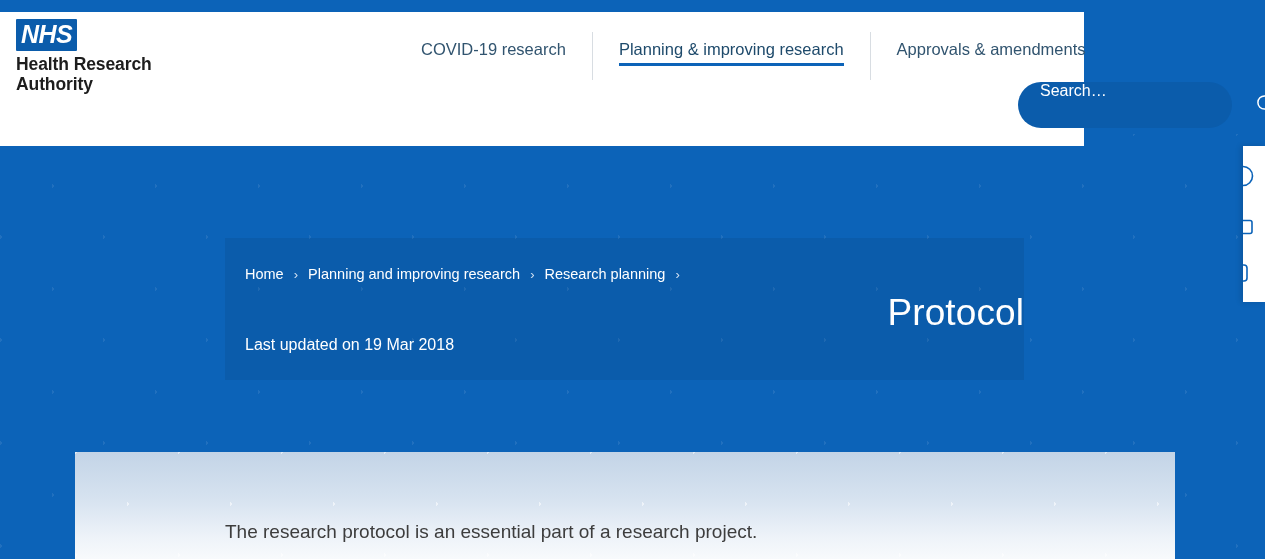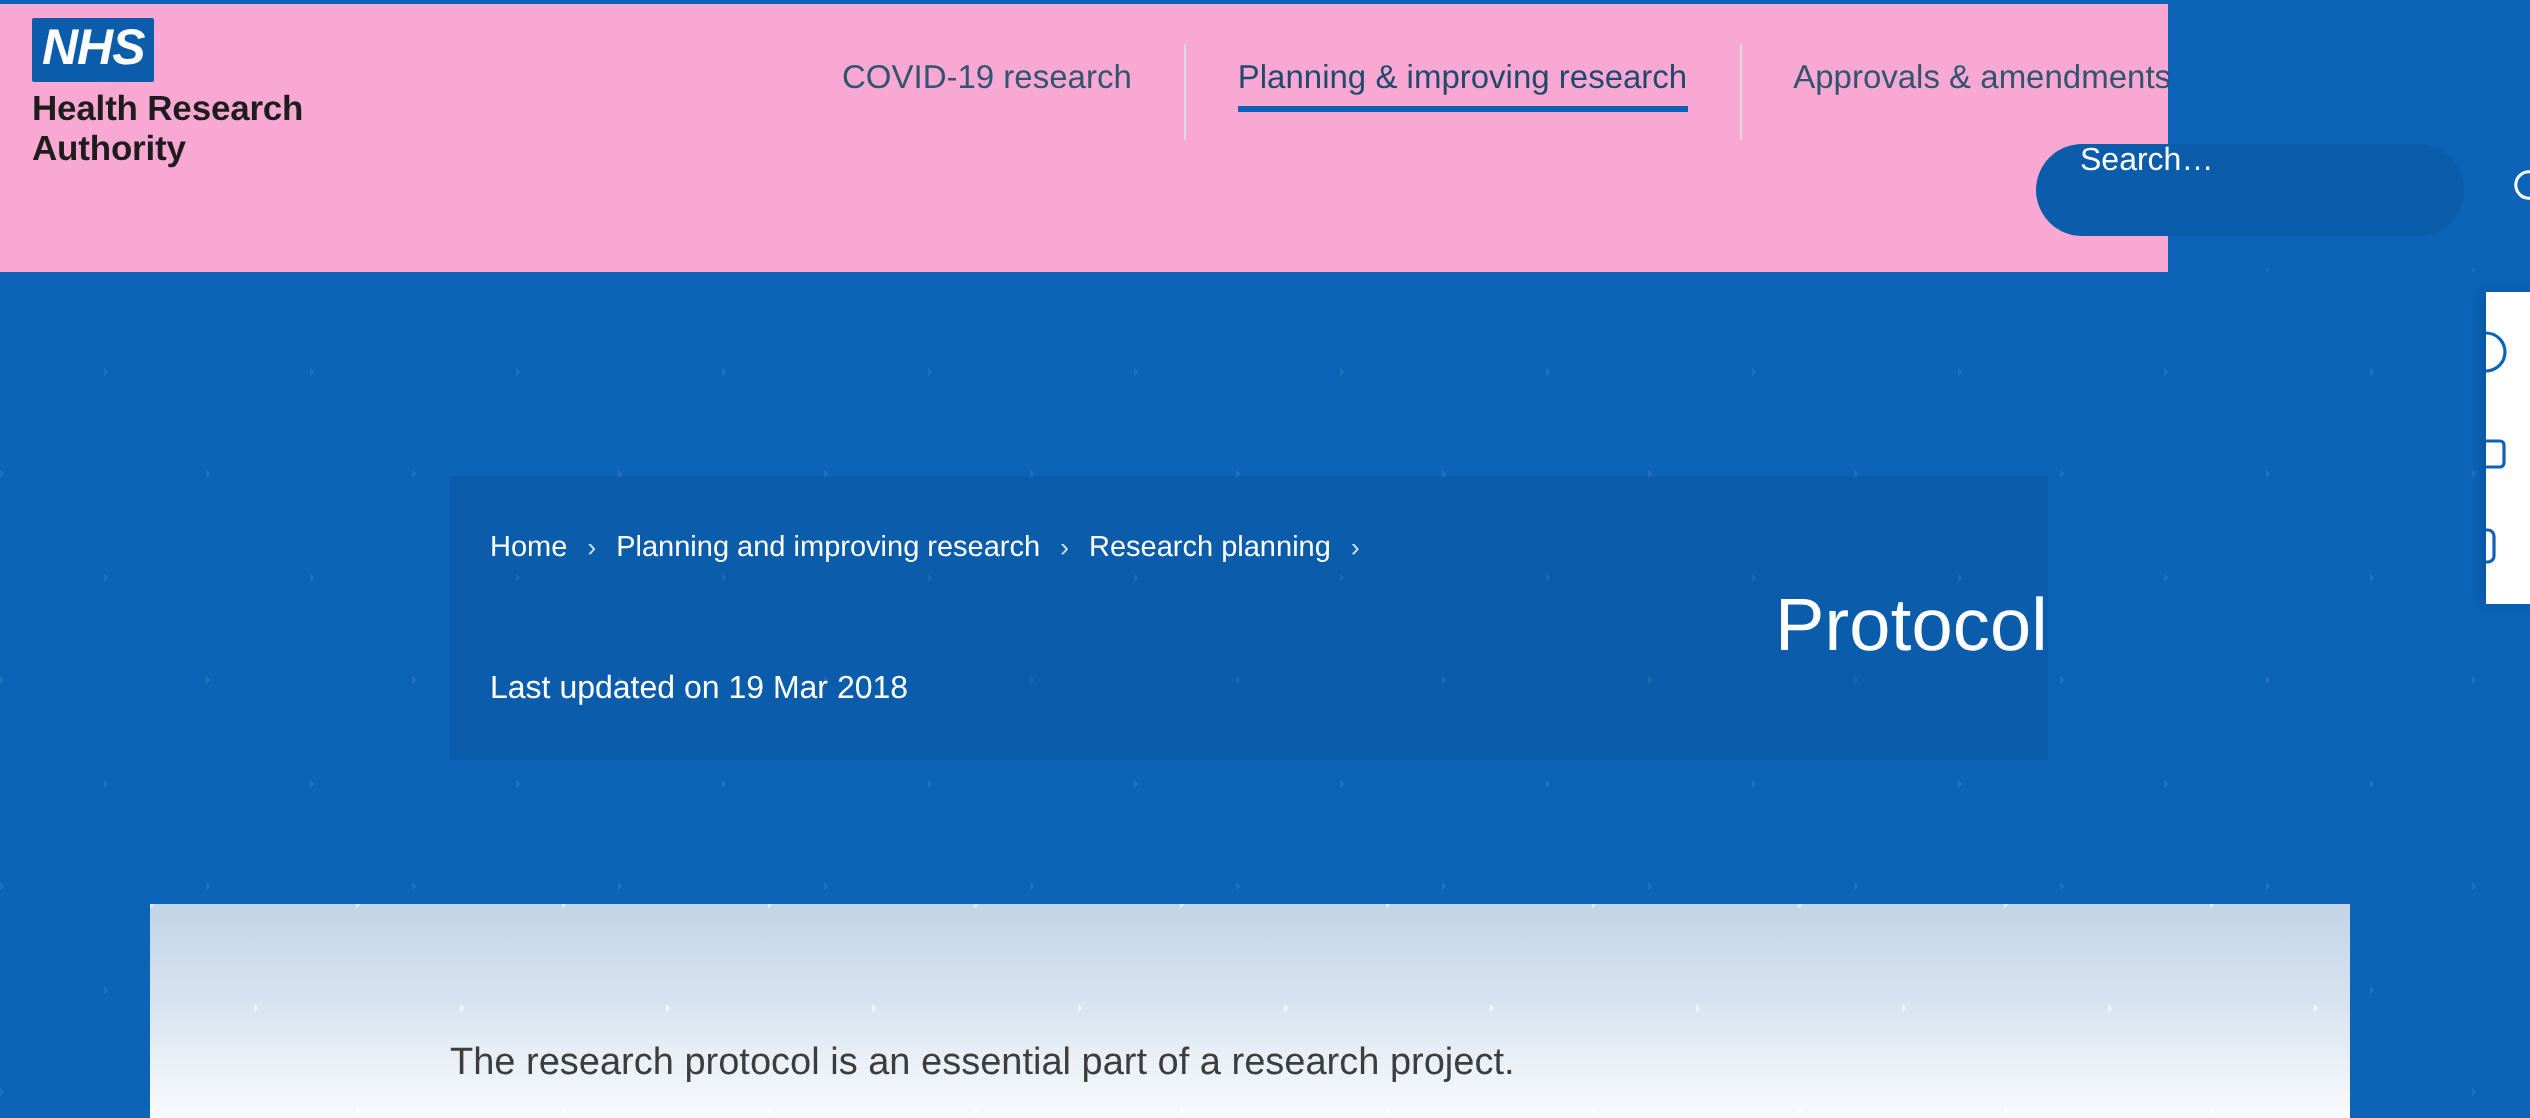--- a/index.html
+++ b/index.html
@@ -13,24 +13,24 @@
 
   body {
     font-family: "Liberation Sans", sans-serif;
     background: #0c63b8;
     position: relative;
   }
 
   
   .site-header {
     position: absolute;
-    top: 2px; left: 0;
+    top: 12px; left: 0;
     width: 1084px;
     height: 134px;
-    background: #f9a8d4;
+    background: #ffffff;
     z-index: 20;
   }
 
   .logo-block {
     position: absolute;
     left: 16px;
     top: 7px;
     width: 230px;
     text-decoration: none;
   }

